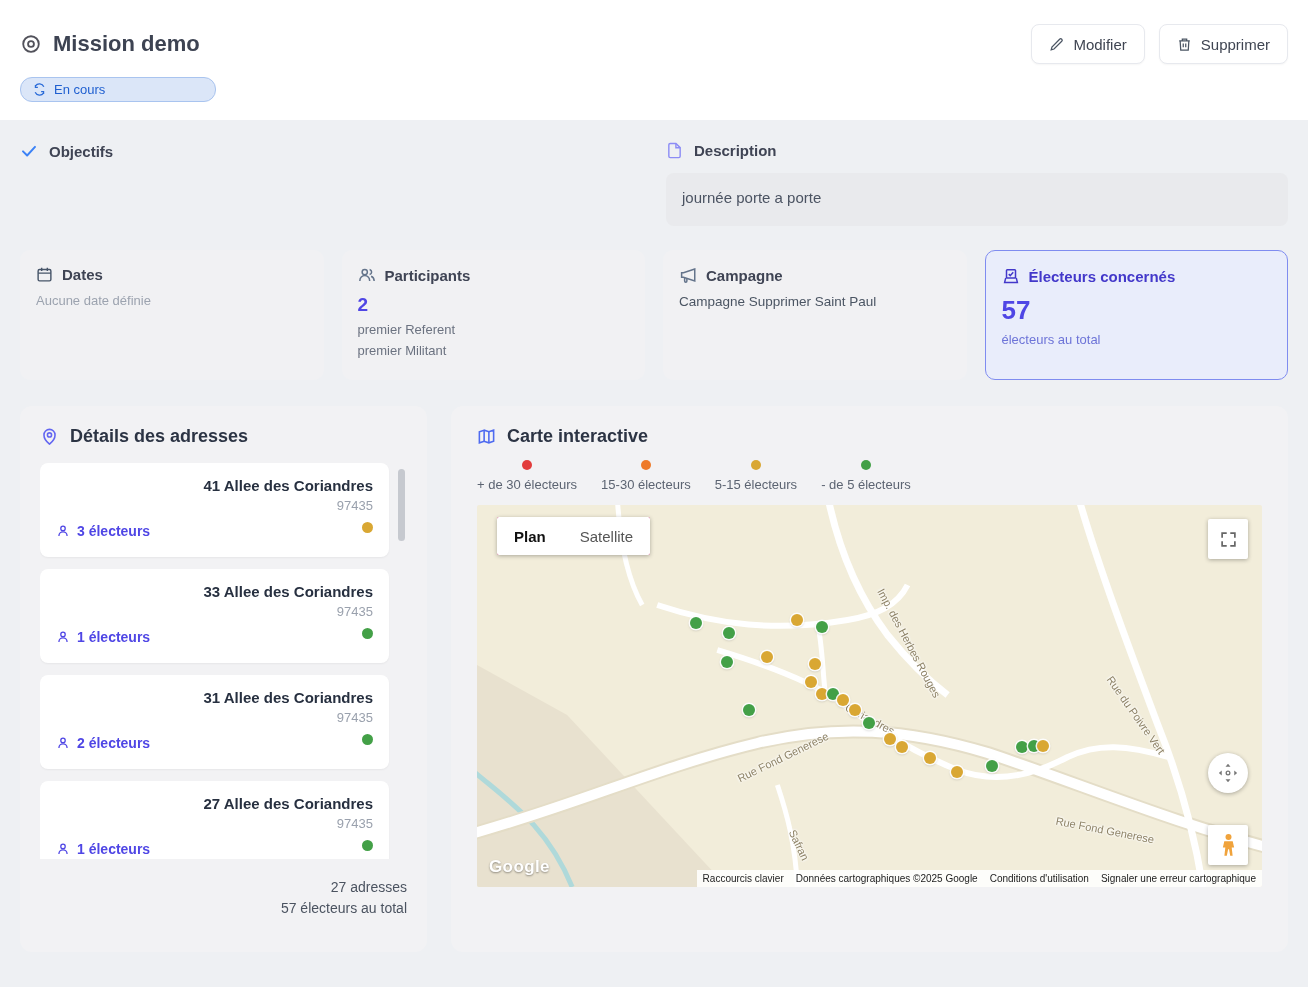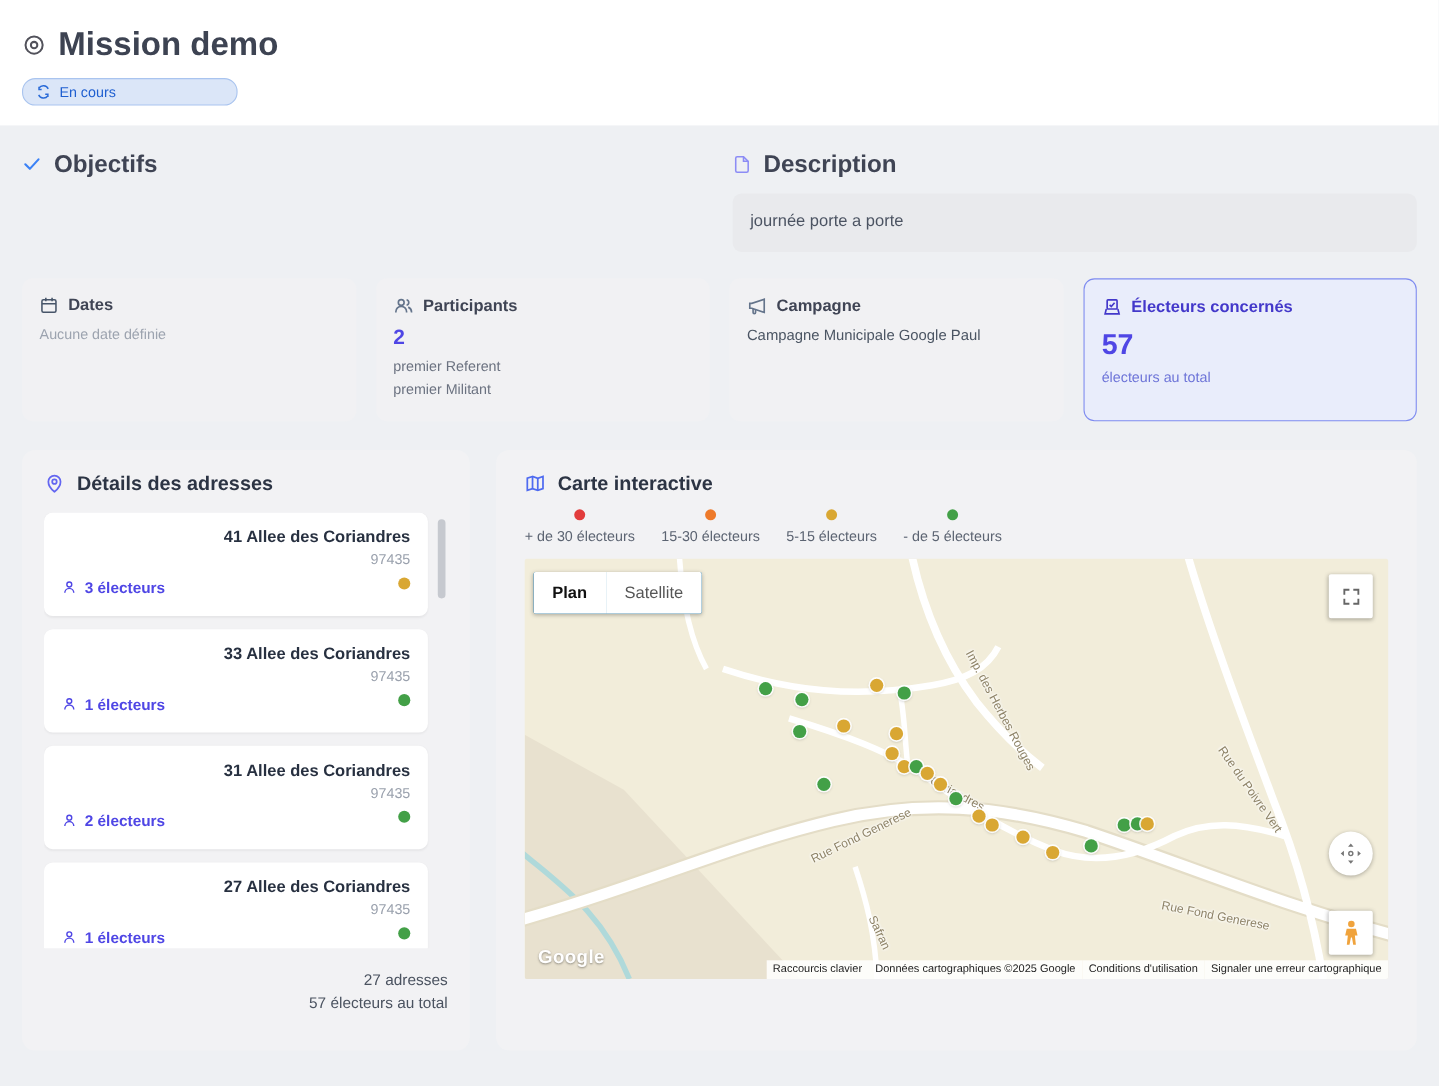--- a/index.html
+++ b/index.html
@@ -3,34 +3,34 @@
 <meta charset="utf-8">
 <style>
   * { margin:0; padding:0; box-sizing:border-box; }
   html,body { width:1308px; height:987px; overflow:hidden; }
   body { background:#eef0f3; font-family:"Liberation Sans", sans-serif; color:#374151; }
 
   
   .header { background:#fff; padding:24px 20px 18px; }
   .header-top { display:flex; justify-content:space-between; align-items:center; }
   .title-wrap { display:flex; align-items:center; gap:11px; }
-  .page-title { font-size:30px; font-weight:600; color:#3d4352; }
+  .page-title { font-size:22px; font-weight:600; color:#3d4352; }
   .header-buttons { display:flex; gap:14px; }
   .btn { display:flex; align-items:center; gap:9px; background:#fff; border:1px solid #e7e9ee;
          border-radius:8px; padding:0 17px; height:40px; font-size:15px; color:#3f4552;
          font-family:inherit; box-shadow:0 1px 2px rgba(0,0,0,.04); cursor:pointer; }
   .badge { display:inline-flex; align-items:center; gap:8px; margin-top:13px; width:196px;
            background:#dbe6f8; border:1px solid #a9c4ef; color:#1f5fd0; border-radius:12px;
            padding:4px 12px; font-size:13px; height:25px; }
 
   
   .main { padding:22px 20px 20px; }
   .sections-row { display:flex; gap:24px; }
   .section-col { flex:1; }
-  .section-head { display:flex; align-items:center; gap:11px; font-size:22px; font-weight:700; color:#3f4454; }
+  .section-head { display:flex; align-items:center; gap:11px; font-size:15px; font-weight:700; color:#3f4454; }
   .section-box { margin-top:14px; background:#e9eaed; border-radius:8px; padding:16px; font-size:15px; color:#4b5362; min-height:53px; }
 
   .stats-row { display:grid; grid-template-columns:repeat(4,1fr); gap:18px; margin-top:24px; }
   .card { background:#f1f1f3; border-radius:10px; padding:16px; height:130px; }
   .card-head { display:flex; align-items:center; gap:9px; font-size:15px; font-weight:700; color:#3f4454; }
   .card-empty { margin-top:10px; font-size:13px; color:#9ca3af; }
   .card-count { margin-top:10px; font-size:19px; font-weight:700; color:#4f46e5; }
   .member { margin-top:6px; font-size:13px; color:#6b7280; }
   .card-value { margin-top:10px; font-size:13.5px; color:#4b5563; }
   .card.electeurs { background:#e9edfb; border:1.5px solid #7f8cf0; }
@@ -59,21 +59,21 @@
   .legend-item { display:flex; align-items:center; gap:7px; font-size:13px; color:#5c6472;flex-direction:column; }
   .legend-dot { width:10px; height:10px; border-radius:50%; flex:none; }
 
   .map { position:relative; margin-top:13px; height:382px; background:#f2edda; overflow:hidden; border-radius:2px; }
   .map svg.roads { position:absolute; inset:0; width:100%; height:100%; }
   .street-label { position:absolute; font-size:11px; color:#8d8266; white-space:nowrap;
                   text-shadow:0 0 3px #fff, 0 0 3px #fff, 0 0 3px #fff; }
   .marker { position:absolute; width:12px; height:12px; border-radius:50%;
             box-shadow:0 0 0 1.5px rgba(255,255,255,.9), 0 1px 3px rgba(0,0,0,.35);
             transform:translate(-50%,-50%); cursor:pointer; }
-  .map-type { position:absolute; left:8px; top:12px; display:flex; background:#0369a1;
+  .map-type { position:absolute; left:20px; top:12px; display:flex; background:#be185d;
               box-shadow:0 1px 4px rgba(0,0,0,.3); border-radius:2px; overflow:hidden; }
   .map-type button { padding:0 17px; height:38px; font-size:15px; background:#fff; border:none;
                      color:#565656; font-family:inherit; cursor:pointer; }
   .map-type button.active { font-weight:700; color:#111; }
   .sq-btn { position:absolute; width:40px; height:40px; background:#fff; border-radius:2px;
             box-shadow:0 1px 4px rgba(0,0,0,.3); display:flex; align-items:center; justify-content:center; cursor:pointer; }
   .fullscreen-btn { right:14px; top:14px; }
   .pan-btn { right:14px; top:248px; border-radius:50%; }
   .pegman-btn { right:14px; bottom:22px; }
   .google-logo { position:absolute; left:12px; bottom:10px; color:#fff; font-size:17px; font-weight:600;
@@ -90,20 +90,38 @@
   <div class="header-top">
     <div class="title-wrap">
       <span class="icon">
         <svg width="22" height="22" viewBox="0 0 24 24" fill="none" stroke="#52525b" stroke-width="2">
             <circle cx="12" cy="12" r="8.5"></circle>
             <circle cx="12" cy="12" r="3.2"></circle>
           </svg>
       </span>
       <h1 class="page-title">Mission demo</h1>
     </div>
+    <div class="header-buttons">
+      <button class="btn">
+        <span class="icon">
+          <svg width="15" height="15" viewBox="0 0 24 24" fill="none" stroke="#4b5563" stroke-width="2">
+              <path d="M17 3.5a2.4 2.4 0 0 1 3.4 3.4L8 19.3 3.5 20.5 4.7 16z"></path>
+            </svg>
+        </span>
+        <span>Modifier</span>
+      </button>
+      <button class="btn">
+        <span class="icon">
+          <svg width="15" height="15" viewBox="0 0 24 24" fill="none" stroke="#4b5563" stroke-width="2">
+              <path d="M3.5 6h17M8.5 6V3.5h7V6M19 6l-1 15H6L5 6M10 10.5v6M14 10.5v6"></path>
+            </svg>
+        </span>
+        <span>Supprimer</span>
+      </button>
+    </div>
   </div>
   <div class="badge">
     <span class="icon">
       <svg width="13" height="13" viewBox="0 0 24 24" fill="none" stroke="#2a6bd8" stroke-width="2.4">
           <path d="M20 7a9 9 0 0 0-15.5-1.5M4.5 3.5V8h4.5"></path>
           <path d="M4 17a9 9 0 0 0 15.5 1.5M19.5 20.5V16H15"></path>
         </svg>
     </span>
     <span>En cours</span>
   </div>
@@ -172,21 +190,21 @@
     <div class="card">
       <div class="card-head">
         <span class="icon">
           <svg width="18" height="18" viewBox="0 0 24 24" fill="none" stroke="#64748b" stroke-width="2">
               <path d="m21 4-15 5H3.5v6H6l15 5z"></path>
               <path d="M7.5 15.5V20a1.5 1.5 0 0 0 3 0v-3.6"></path>
             </svg>
         </span>
         <span>Campagne</span>
       </div>
-      <div class="card-value">Campagne Municipale Google Paul</div>
+      <div class="card-value">Campagne Supprimer Saint Paul</div>
     </div>
 
     <div class="card electeurs">
       <div class="card-head">
         <span class="icon">
           <svg width="18" height="18" viewBox="0 0 24 24" fill="none" stroke="#4338ca" stroke-width="2">
               <rect x="6" y="3.5" width="12" height="11" rx="1"></rect>
               <path d="m9 9.5 2 2 4-4.5"></path>
               <path d="M5 14.5 3.5 20.5h17L19 14.5"></path>
             </svg>

